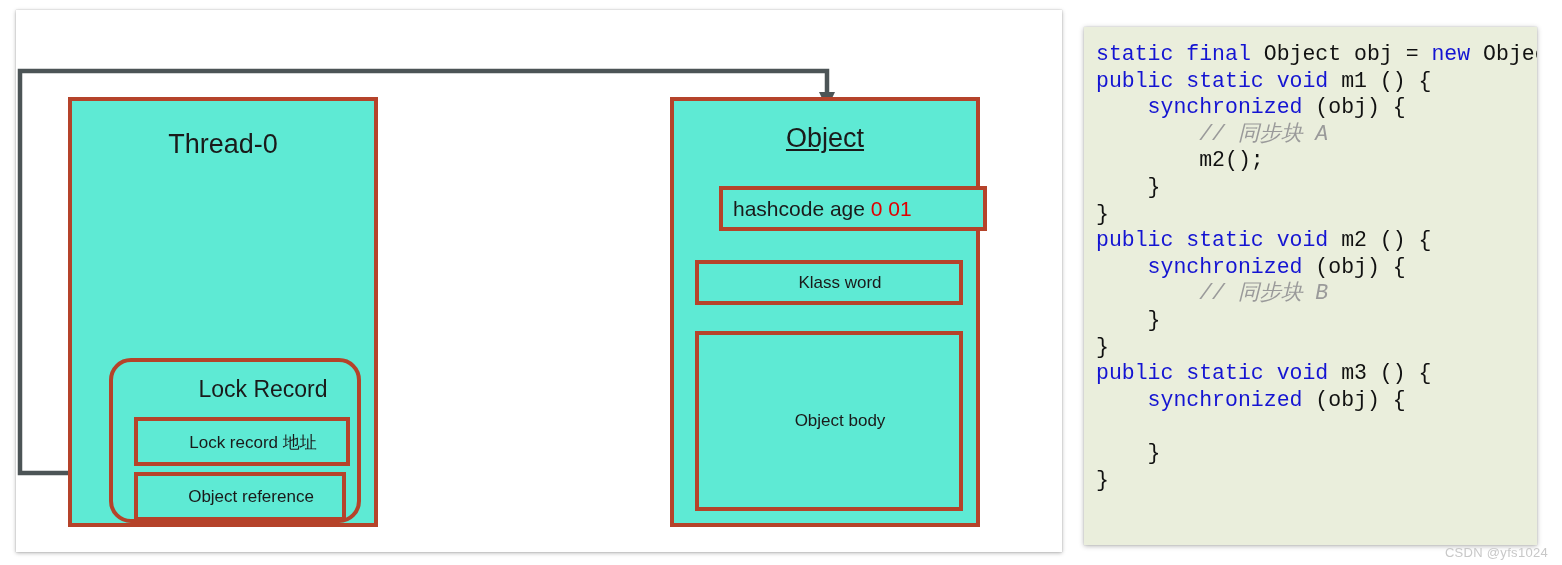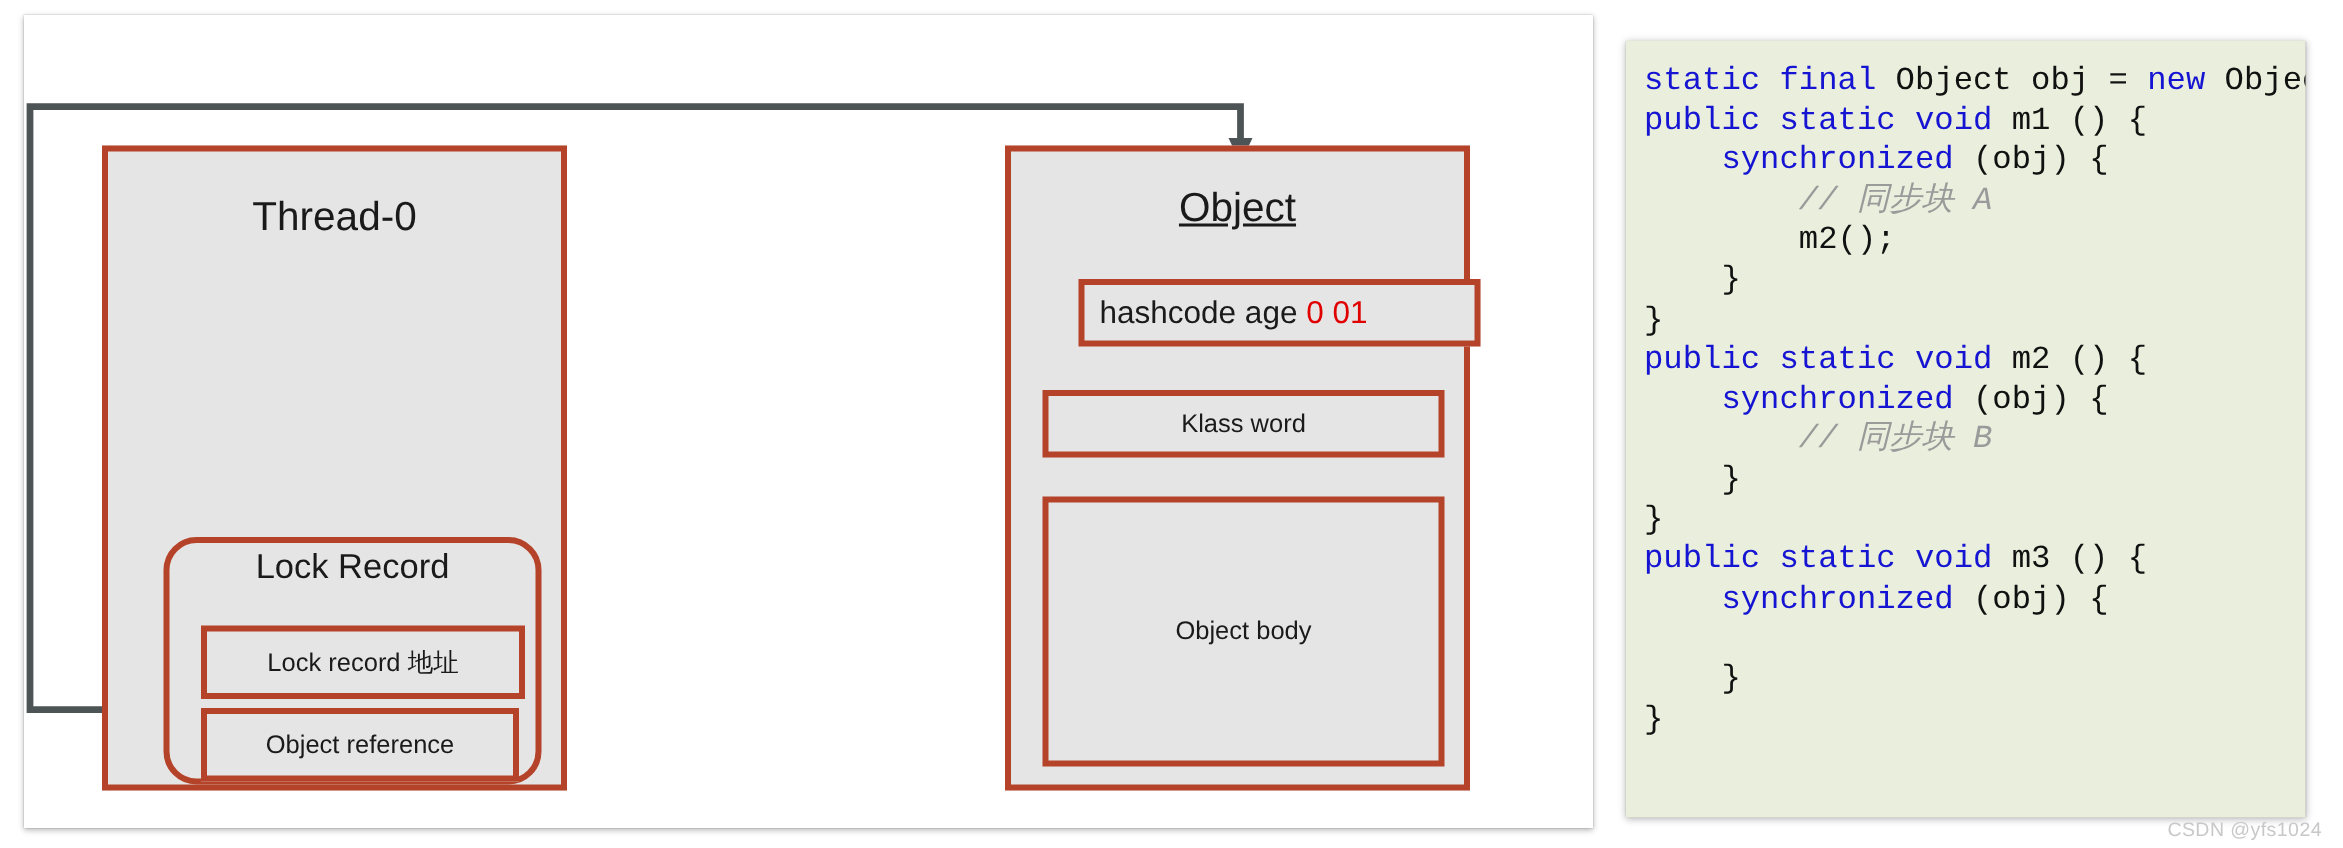--- a/index.html
+++ b/index.html
@@ -31,38 +31,39 @@
     position: absolute;
     left: 0; top: 0;
     width: 1046px; height: 542px;
     pointer-events: none;
   }
 
   
   .rbox {
     position: absolute;
     border: 4px solid var(--brick, #b5432a);
-    background: #e5e5e5;
+    background: #5eead4;
     box-sizing: border-box;
   }
   .rbox-title {
     position: absolute;
     left: 0;
     width: 100%;
     text-align: center;
     color: #1a1a1a;
   }
   .cell-label {
     position: absolute;
     left: 0;
     top: 50%;
     transform: translateY(-50%);
     width: 100%;
     text-align: center;
     color: #1a1a1a;
+    padding-left: 11px;
   }
 
   
   #thread-box {
     left: 52px;
     top: 87px;
     width: 310px;
     height: 430px;
   }
   #thread-title {
@@ -72,22 +73,23 @@
 
   
   #lock-record-box {
     left: 37px;
     top: 257px;
     width: 252px;
     height: 165px;
     border-radius: 22px;
   }
   #lock-record-title {
-    top: 2px;
+    top: 14px;
     font-size: 23px;
+    margin-left: 28px;
   }
 
   #lock-record-addr-box {
     left: 21px;
     top: 55px;
     width: 216px;
     height: 49px;
   }
   #object-reference-box {
     left: 21px;

